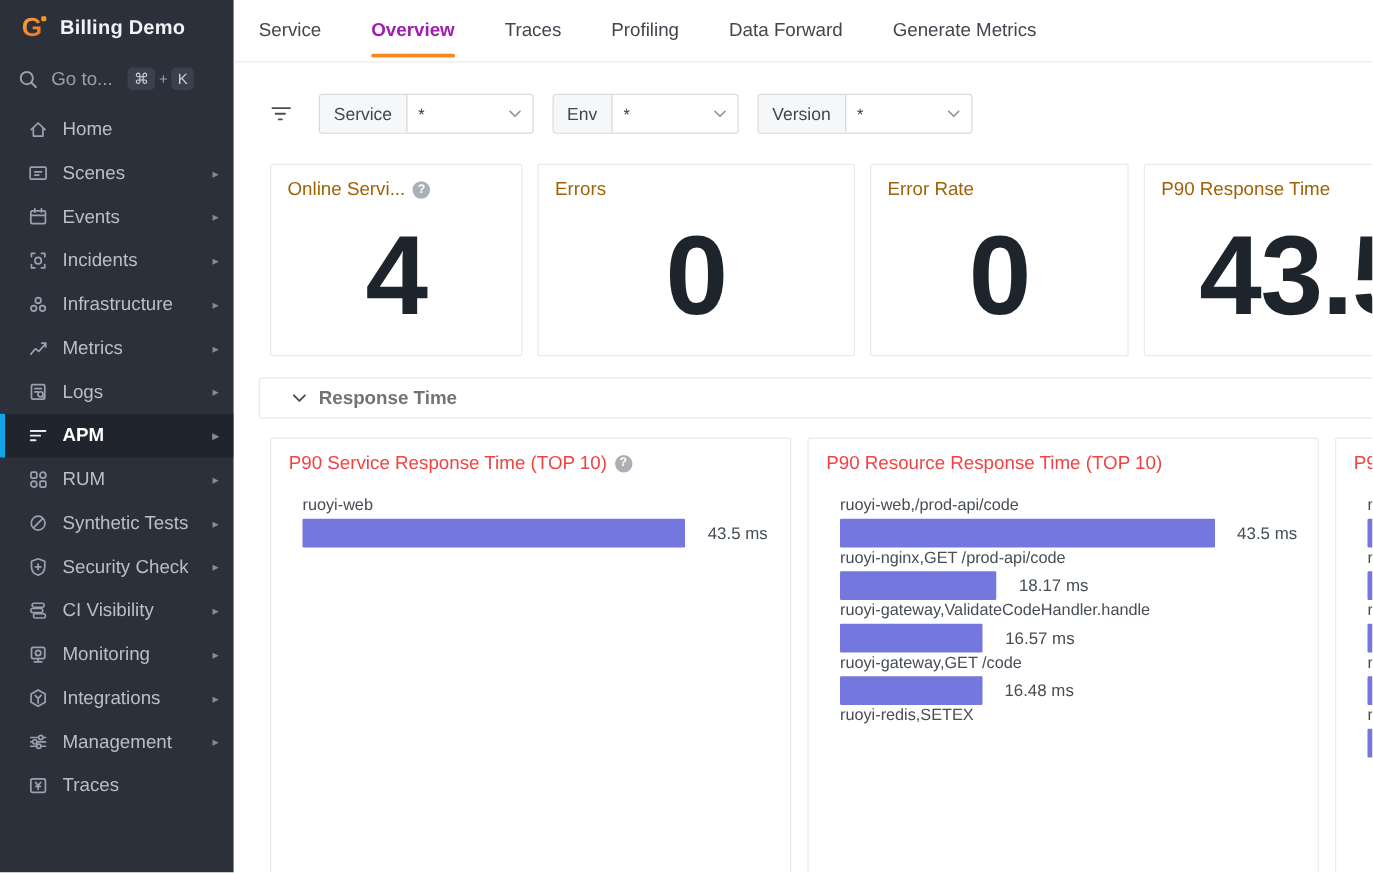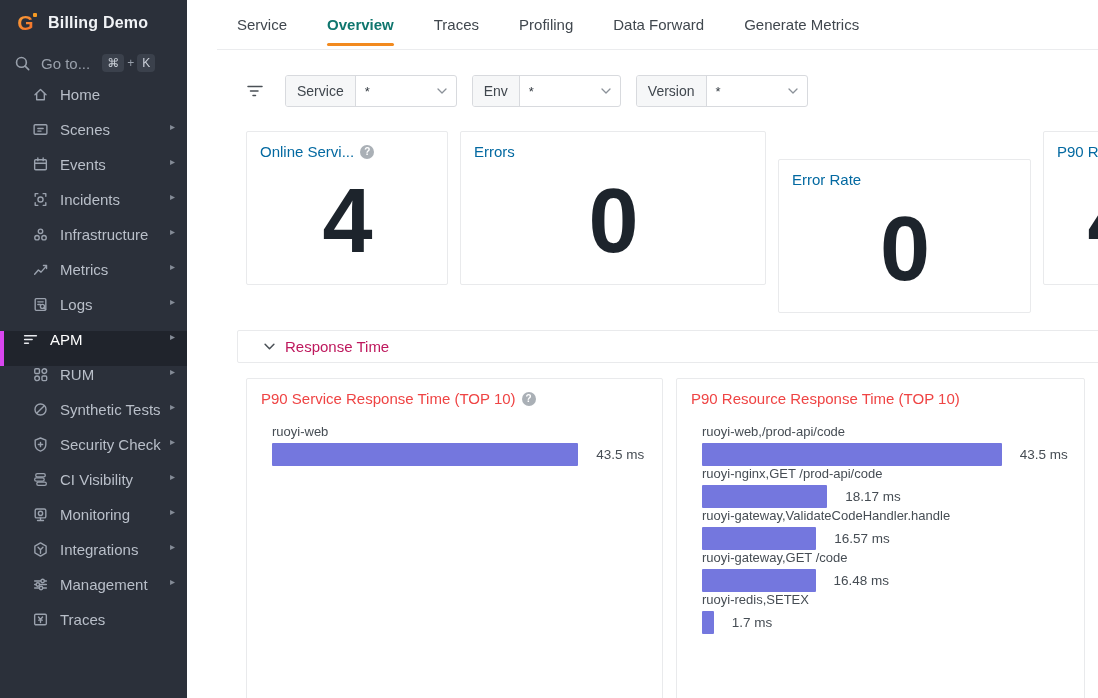--- a/index.html
+++ b/index.html
@@ -21,59 +21,59 @@
     -webkit-background-clip:text; background-clip:text; -webkit-text-fill-color:transparent;
     position:relative;
   }
   .logo-mark::after { content:""; position:absolute; top:3px; right:2px; width:4px; height:4px; border-radius:1px; background:#f59a23; }
   .logo-text { font-size:16px; font-weight:700; color:#f1f3f6; letter-spacing:.2px; }
   .goto-row { height:34px; display:flex; align-items:center; padding:0 14px; margin-bottom:6px; color:#99a0ab; cursor:pointer; }
   .goto-row .icon { width:17px; height:17px; display:inline-flex; }
   .goto-label { font-size:15px; margin-left:10px; margin-right:12px; }
   .kbd { background:#3b414c; color:#ccd1d9; border-radius:4px; padding:1px 5px; font-size:12px; line-height:16px; }
   .kbd-plus { color:#99a0ab; font-size:12px; margin:0 3px; }
-  .nav-item { height:35px; display:flex; align-items:flex-start; padding:0 12px 0 32px; font-size:15px; cursor:pointer; }
+  .nav-item { height:35px; display:flex; align-items:center; padding:0 12px 0 22px; font-size:15px; cursor:pointer; }
   .nav-item .icon { width:17px; height:17px; display:inline-flex; color:#9aa1ad; flex:none; }
   .nav-item .icon svg { width:100%; height:100%; }
   .goto-row .icon svg { width:100%; height:100%; }
   .nav-label { margin-left:11px; white-space:nowrap; overflow:hidden; }
   .nav-arrow { margin-left:auto; color:#858c97; font-size:10px; }
-  .nav-item.active { background:#20242c; border-left:4px solid #d946ef; padding-left:18px; color:#fff; font-weight:400; }
+  .nav-item.active { background:#20242c; border-left:4px solid #0ea5e9; padding-left:18px; color:#fff; font-weight:700; }
   .nav-item.active .icon { color:#e8eaee; }
   
-  .main { flex:1; background:#fff; overflow:hidden;padding-left:30px; }
+  .main { flex:1; background:#fff; overflow:hidden; }
   .tabbar { height:50px; display:flex; align-items:stretch; gap:40px; padding-left:20px; border-bottom:1px solid #ebecee; }
   .tab { position:relative; display:flex; align-items:center; font-size:15px; color:#40474e; cursor:pointer; white-space:nowrap; }
-  .tab.active { color:#0f766e; font-weight:700; }
+  .tab.active { color:#a21caf; font-weight:700; }
   .tab.active::after { content:""; position:absolute; left:0; right:0; bottom:3px; height:3px; border-radius:2px; background:#f28a1e; }
   .content { padding:25px 0 0 29px; }
   
   .filter-row { display:flex; align-items:center; }
   .filter-toggle { width:18px; height:18px; color:#4a5056; margin-right:21px; cursor:pointer; display:inline-flex; }
   .filter-toggle svg { width:100%; height:100%; }
   .filter-group { display:flex; height:32px; border:1px solid #d8dade; border-radius:3px; overflow:hidden; margin-right:15px; background:#fff; }
   .filter-label { background:#f6f7f8; border-right:1px solid #d8dade; display:flex; align-items:center; padding:0 11px; font-size:14px; color:#40474e; }
   .filter-value-box { width:100px; display:flex; align-items:center; padding:0 9px; cursor:pointer; }
   .filter-value { font-size:13px; color:#333a41; }
   .select-chevron { margin-left:auto; color:#8b9199; display:inline-flex; }
   
   .cards-row { display:flex; gap:12px; margin-top:24px; }
   .stat-card { height:154px; border:1px solid #e9eaec; border-radius:2px; background:#fff; padding:11px 13px; flex:none; }
   .stat-card:nth-child(1){ width:202px; }
-  .stat-card:nth-child(2){ width:306px; }
-  .stat-card:nth-child(3){ width:253px;margin-top:28px; }
+  .stat-card:nth-child(2){ width:254px; }
+  .stat-card:nth-child(3){ width:207px; }
   .stat-card:nth-child(4){ width:260px; }
   .card-title-row { display:flex; align-items:center; gap:6px; }
-  .card-title { font-size:15px; color:#0369a1; white-space:nowrap; overflow:hidden; }
+  .card-title { font-size:15px; color:#a16207; white-space:nowrap; overflow:hidden; }
   .help { width:14px; height:14px; border-radius:50%; background:#aab0b6; color:#fff; font-size:10px; font-weight:700; display:inline-flex; align-items:center; justify-content:center; flex:none; cursor:pointer; }
   .card-value { text-align:center; font-size:90px; font-weight:600; color:#1d242c; line-height:1; margin-top:16px; letter-spacing:-1px; white-space:nowrap; }
   
   .section-bar { margin:17px 0 0 -9px; width:1200px; height:33px; background:#fff; border:1px solid #e9eaec; border-radius:2px; display:flex; align-items:center; padding-left:26px; gap:10px; cursor:pointer; }
   .section-chevron { color:#4a5056; display:inline-flex; }
-  .section-title { font-size:15px; font-weight:400; color:#be185d; }
+  .section-title { font-size:15px; font-weight:700; color:#737373; }
   
   .charts-row { display:flex; gap:13px; margin-top:15px; align-items:stretch; height:400px; }
   .chart-card { border:1px solid #e9eaec; border-radius:2px; background:#fff; padding:9px 12px; flex:none; }
   .chart-card:nth-child(1){ width:417px; }
   .chart-card:nth-child(2){ width:409px; }
   .chart-card:nth-child(3){ width:410px; }
   .chart-title-row { display:flex; align-items:center; gap:6px; padding:2px 0 0 2px; }
   .chart-title { font-size:15px; color:#ef4444; white-space:nowrap; }
   .chart-rows { margin-top:17px; padding-left:13px; }
   .chart-row { }
@@ -401,24 +401,20 @@
             </div>
             <div class="chart-row">
               <div class="bar-label">ruoyi-gateway,GET /code</div>
               <div class="bar-line">
                 <div class="bar" style="width: 30.6869%;"></div>
                 <span class="bar-value">16.48 ms</span>
               </div>
             </div>
             <div class="chart-row">
               <div class="bar-label">ruoyi-redis,SETEX</div>
-              <div class="bar-line">
-                <div class="bar" style="width: 3.16552%;"></div>
-                <span class="bar-value">1.7 ms</span>
-              </div>
             </div>
           </div>
         </div>
         <div class="chart-card">
           <div class="chart-title-row">
             <span class="chart-title">P90</span>
           </div>
           <div class="chart-rows">
             <div class="chart-row">
               <div class="bar-label">r</div>

